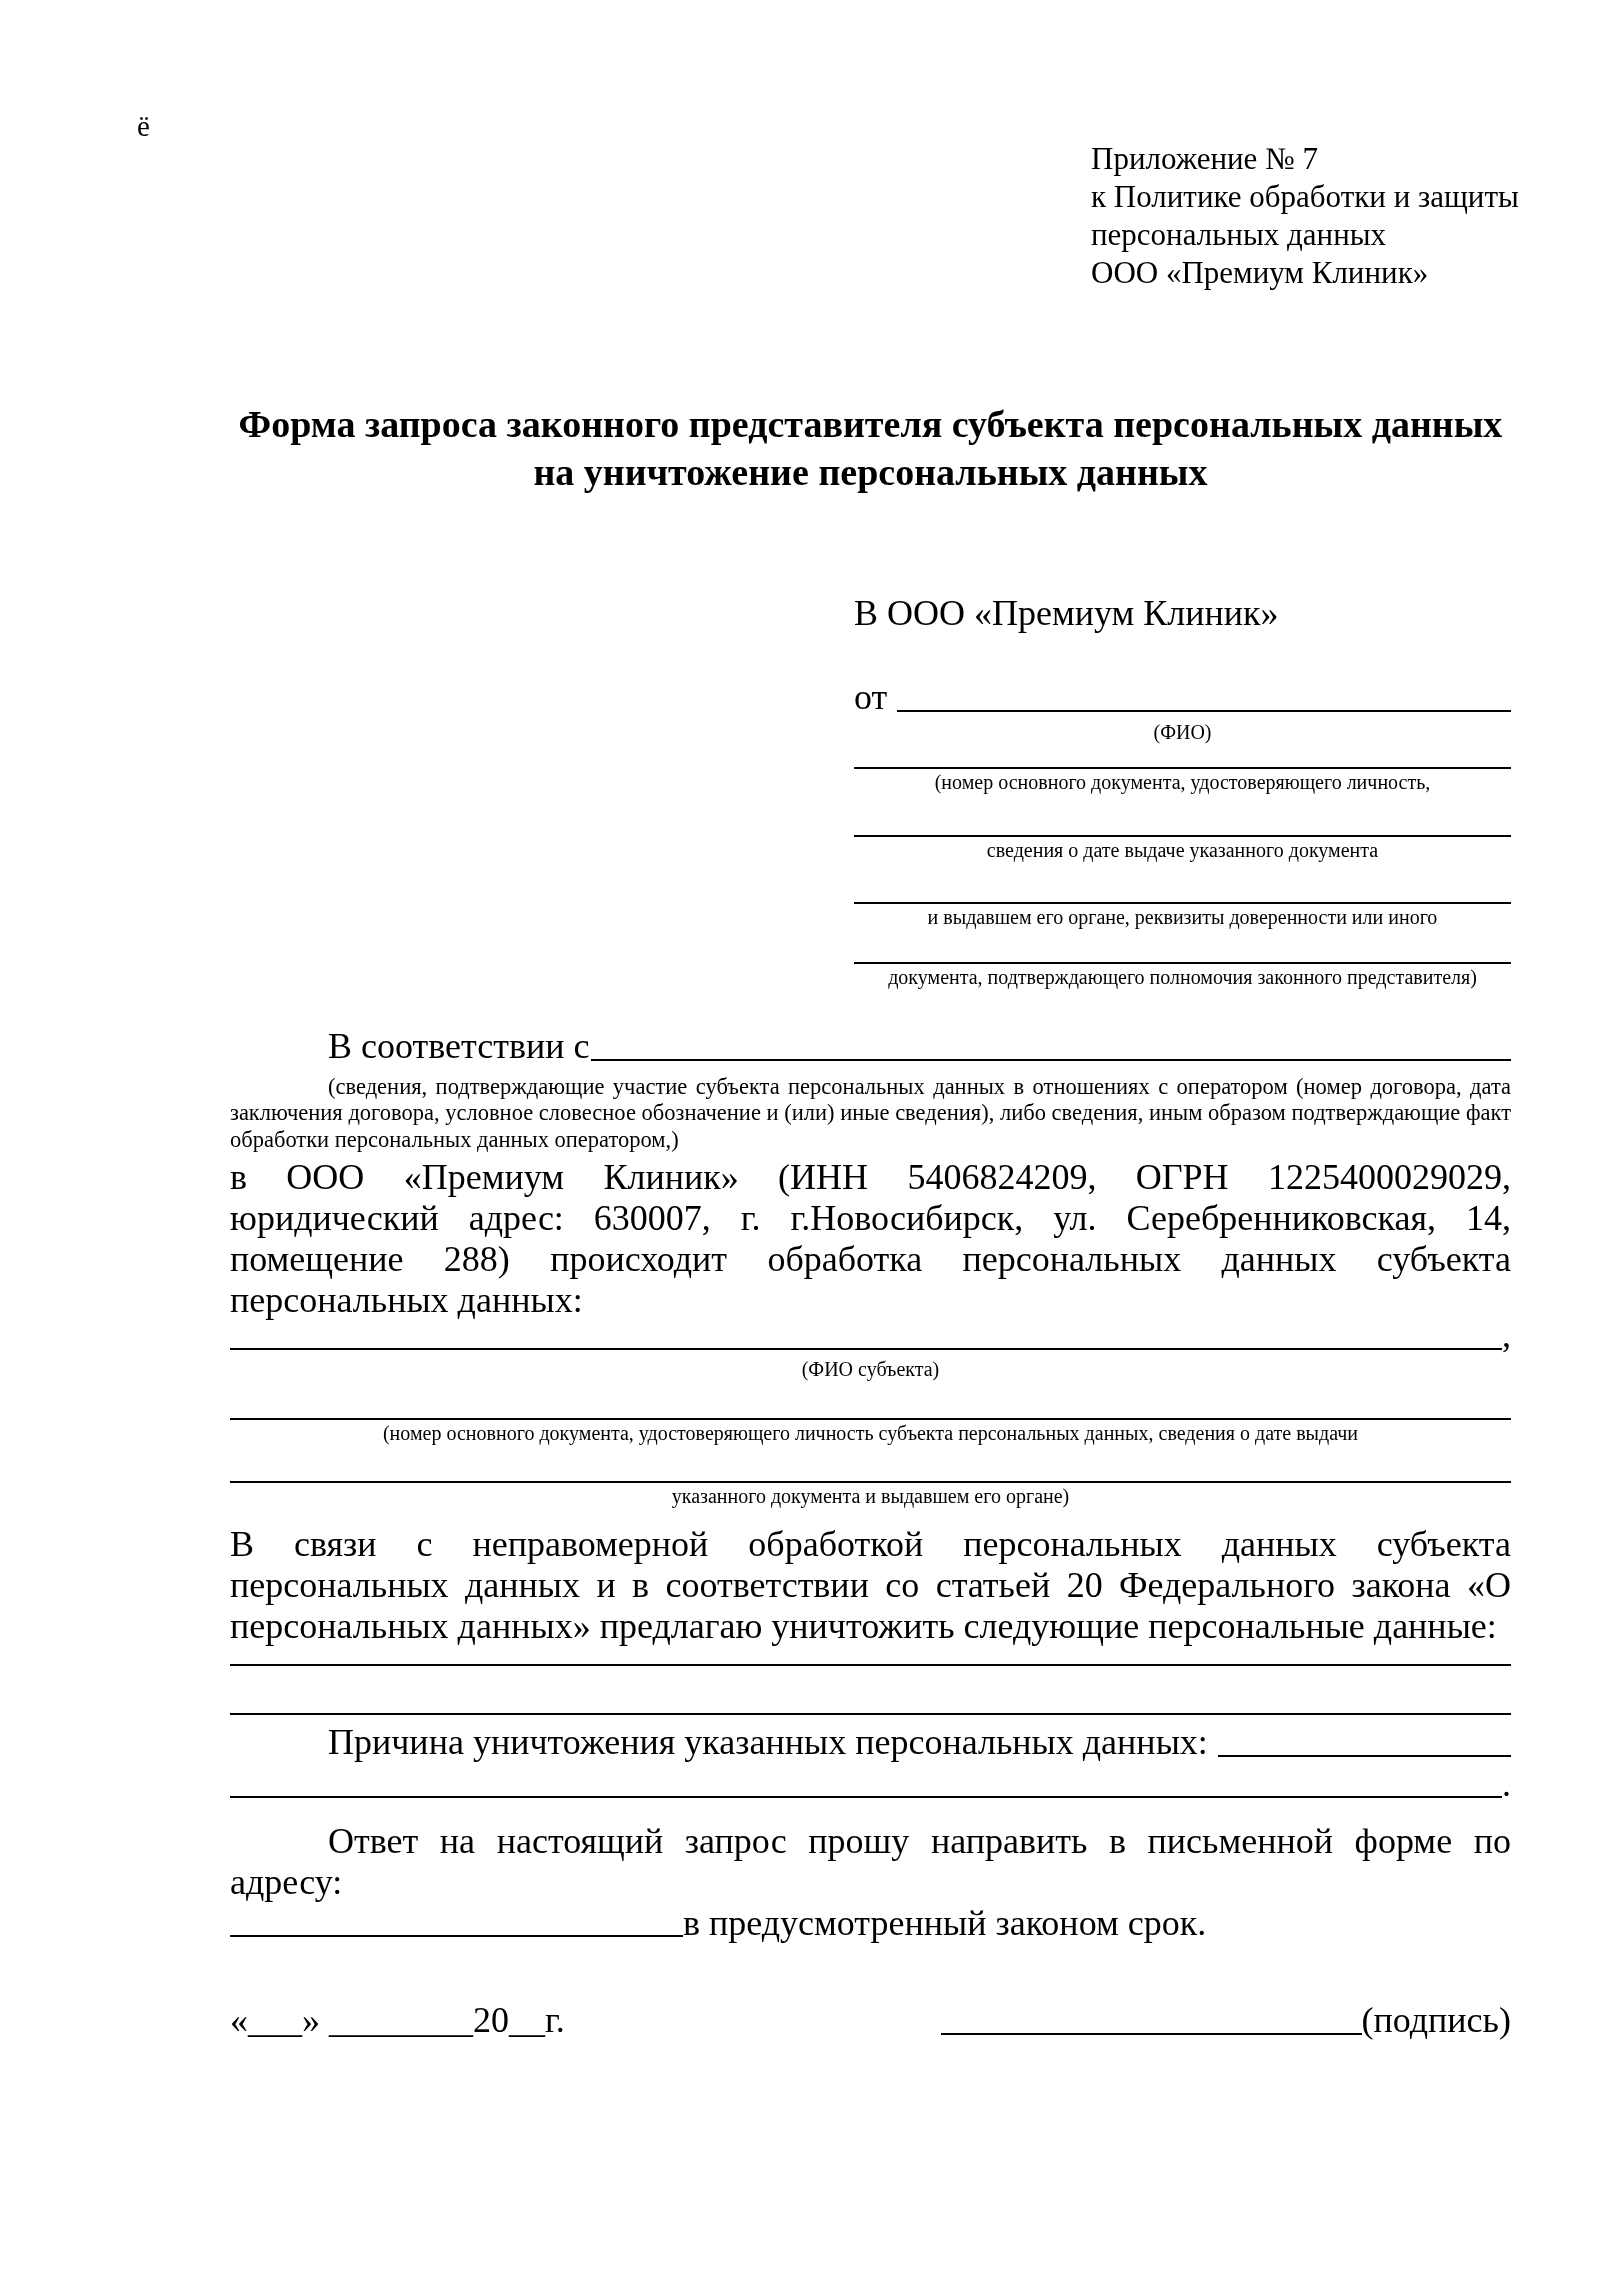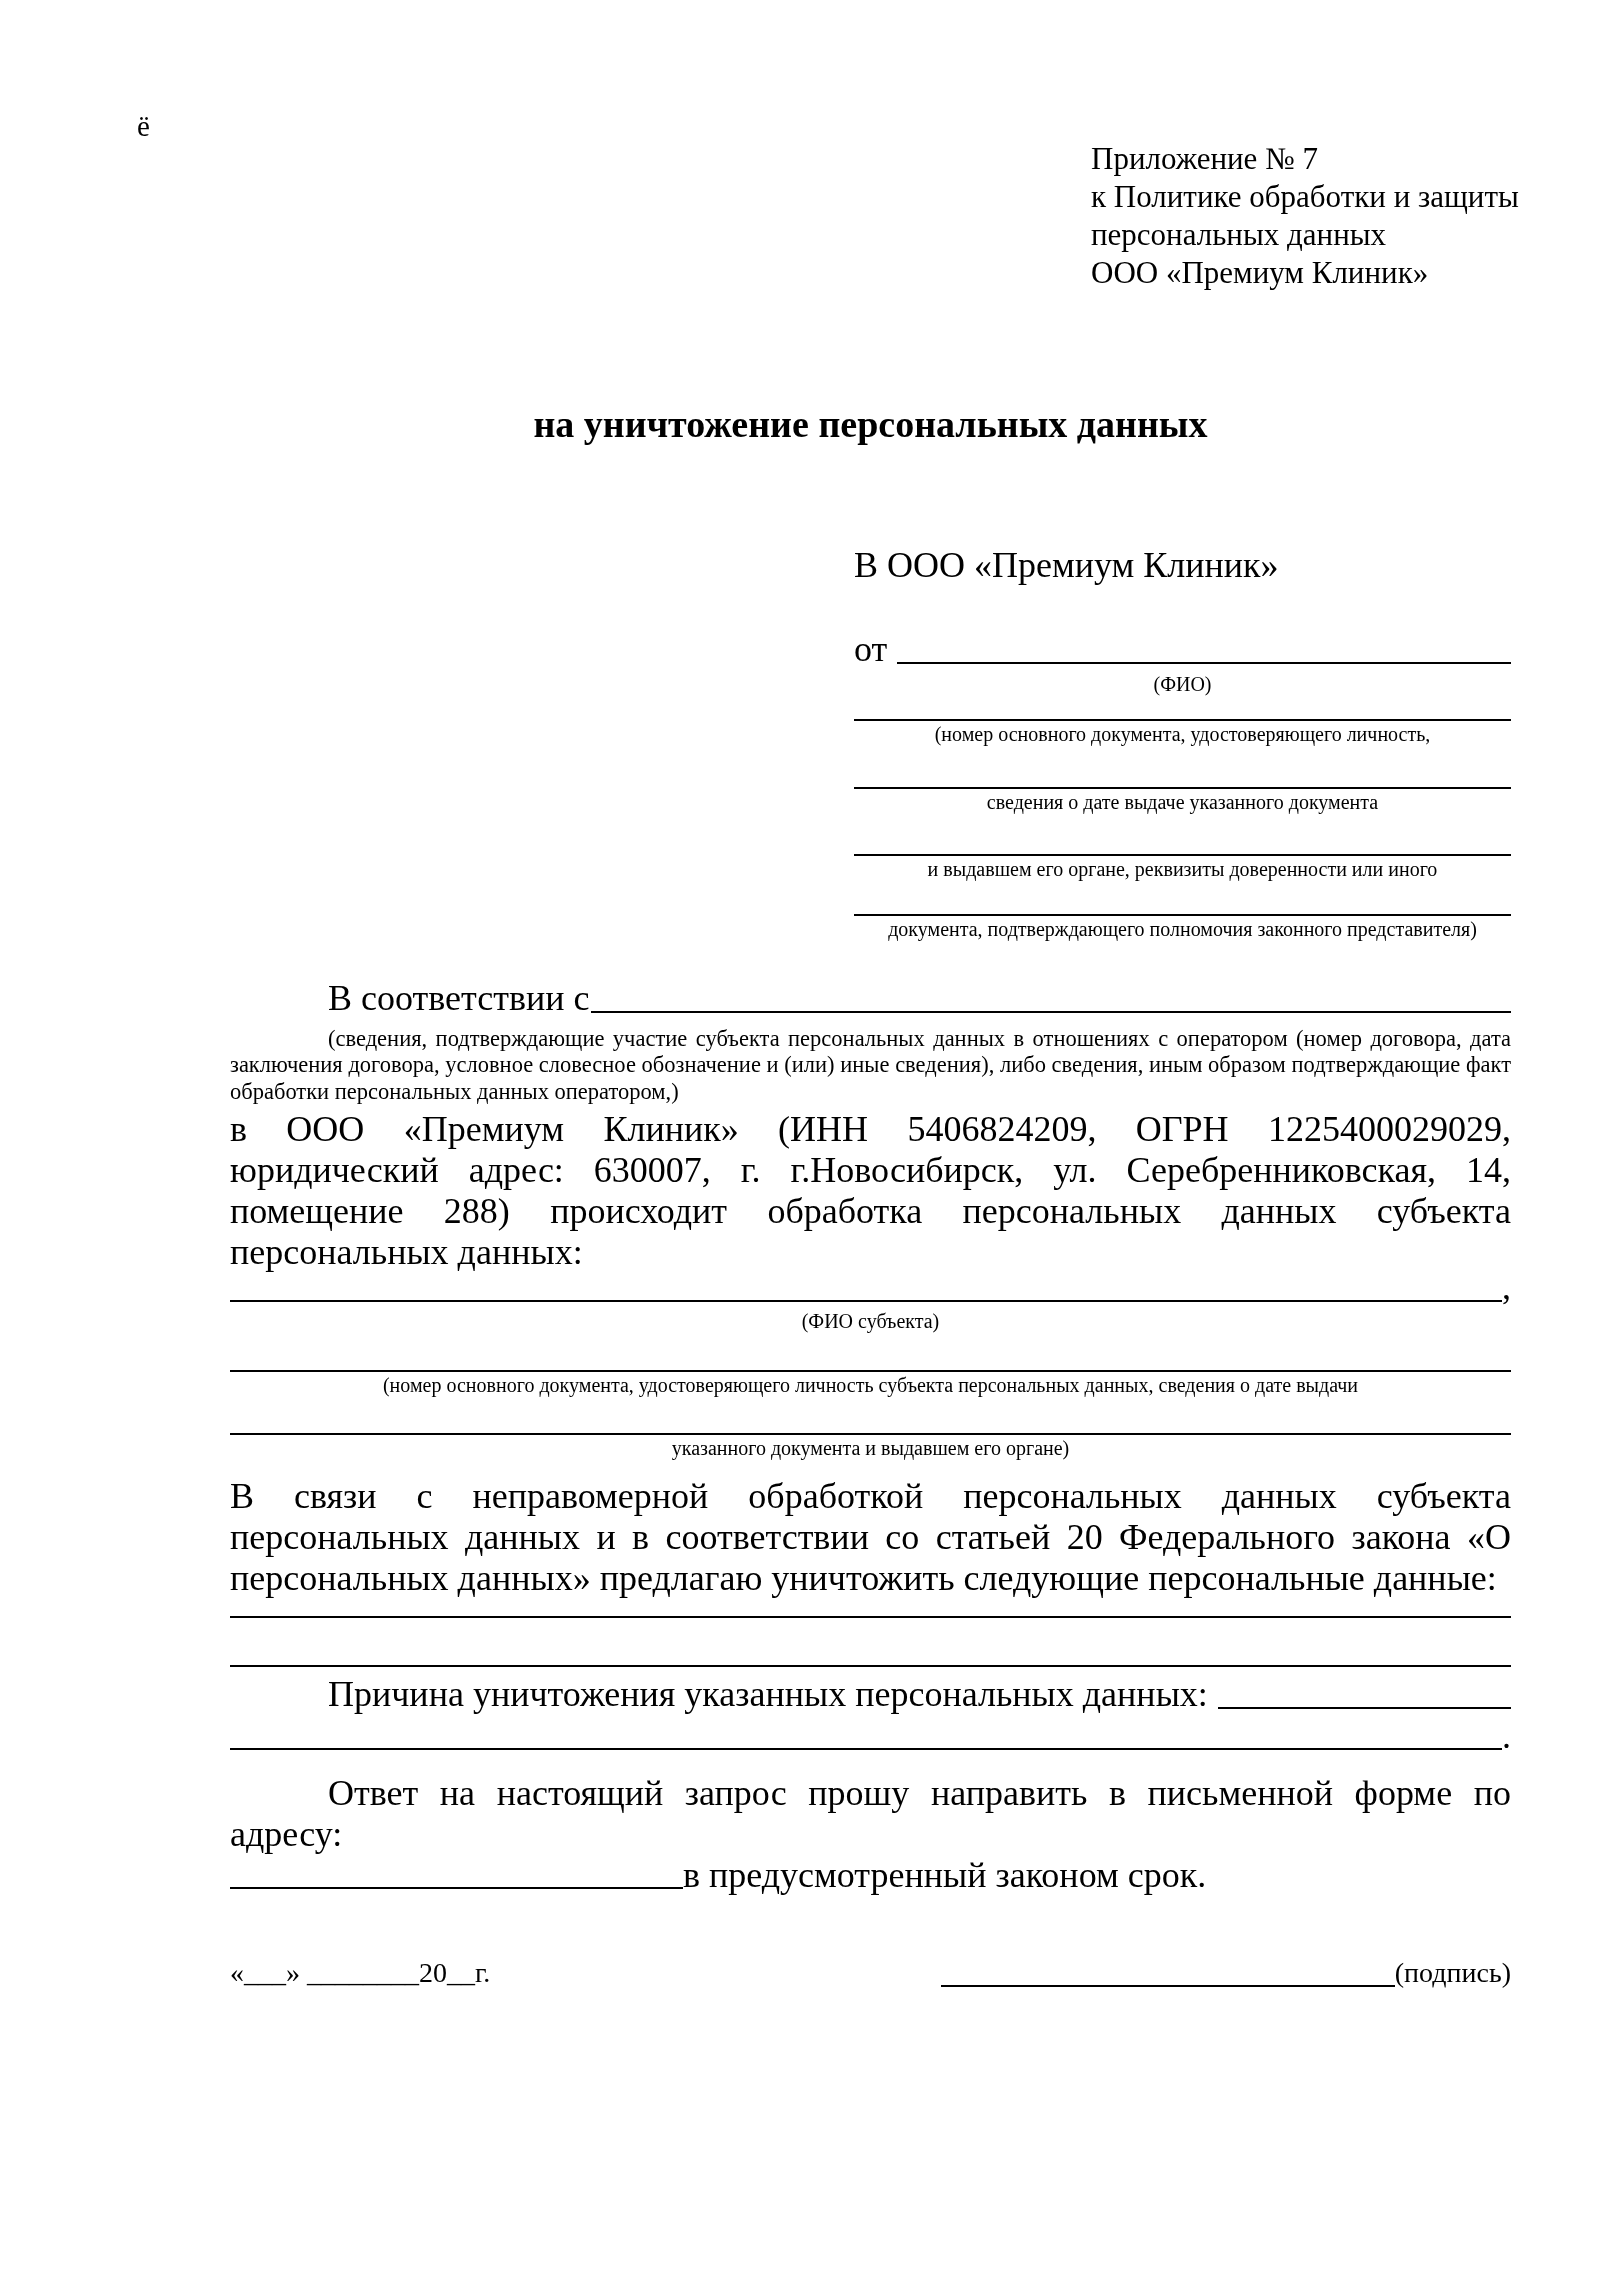--- a/index.html
+++ b/index.html
@@ -51,21 +51,21 @@
   .reason {margin-top:5.9px; padding-left:98px; line-height:43px;}
   .reason .lead {white-space:nowrap; margin-right:9.8px;}
   .period-row {line-height:41px;}
 
   .answer {margin-top:16px; text-indent:98px; text-align:justify; text-align-last:justify;}
 
   .srok-row {line-height:41px;}
   .srok-fill {flex:0 0 453px;}
   .srok-text {white-space:nowrap;}
 
-  .footer-row {margin-top:55px; display:flex; justify-content:space-between; align-items:flex-end; font-size:28px; line-height:43px;}
+  .footer-row {margin-top:55px; display:flex; justify-content:space-between; align-items:flex-end; font-size:36px; line-height:43px;}
   .date {white-space:nowrap;}
   .sig {display:flex; align-items:flex-end; width:570px;}
   .sig .cap-sig {white-space:nowrap;}
 </style>
 </head>
 <body>
 
 <div class="page">
 
   <div class="stray">ё</div>
@@ -73,20 +73,21 @@
   <div class="content">
 
     <div class="appendix">
       <div>Приложение № 7</div>
       <div>к Политике обработки и защиты</div>
       <div>персональных данных</div>
       <div>ООО «Премиум Клиник»</div>
     </div>
 
     <div class="title">
+      <div>Форма запроса законного представителя субъекта персональных данных</div>
       <div>на уничтожение персональных данных</div>
     </div>
 
     <div class="addressee">
       <div>В ООО «Премиум Клиник»</div>
       <div class="row">
         <span class="from-label">от</span>
         <span class="fill"></span>
       </div>
       <div class="cap">(ФИО)</div>

